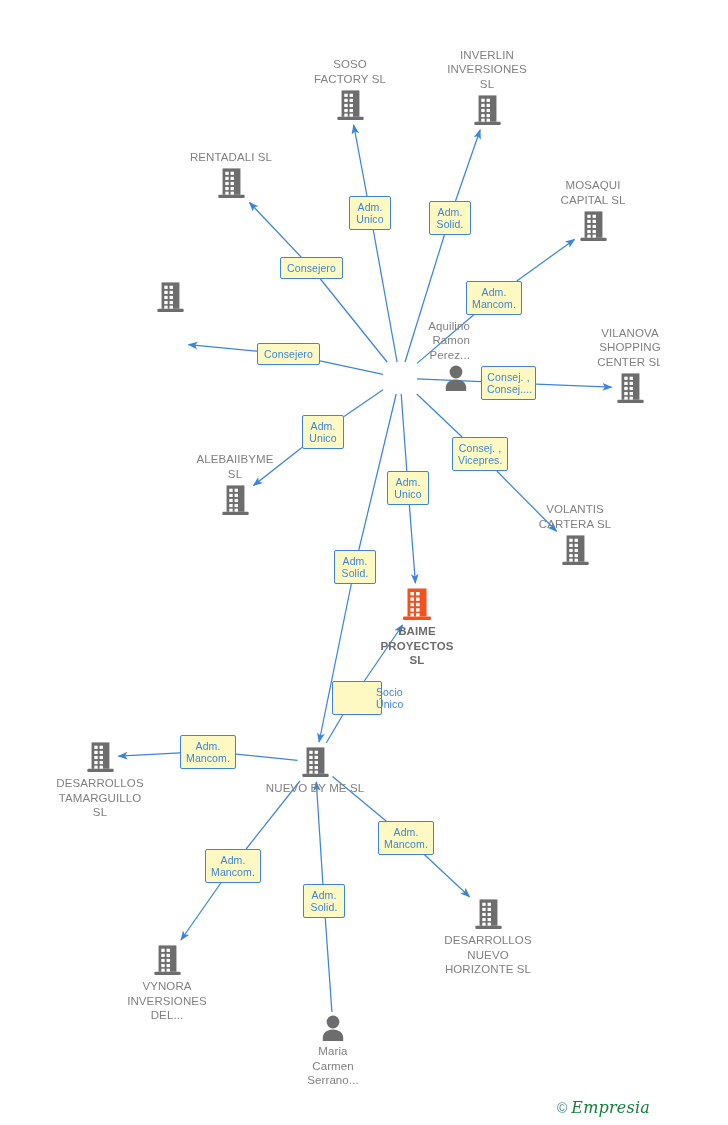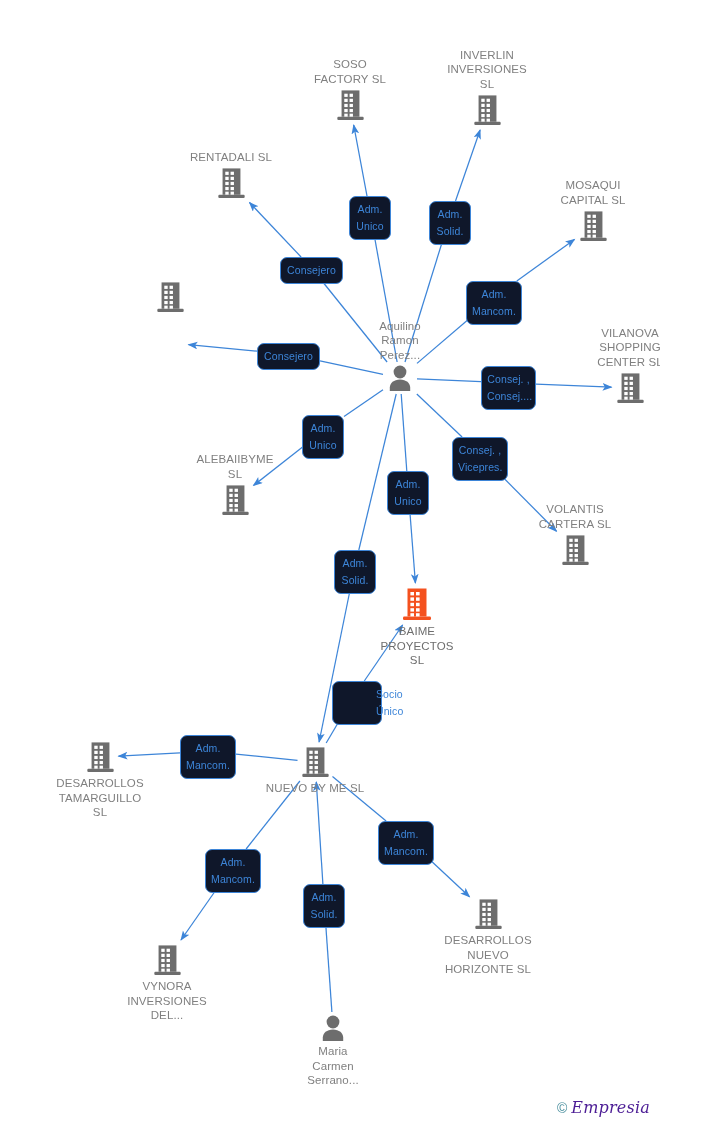--- a/index.html
+++ b/index.html
@@ -47,34 +47,34 @@
     color: #808080;
     letter-spacing: .1px;
     white-space: pre-line;
   }
   
   .node.cap-top .caption { margin-bottom: 3px; }
   .node.cap-bottom .caption { margin-top: 3px; }
 
   .node.focus .caption {
     color: #6d6d6d;
-    font-weight: normal;
+    font-weight: bold;
     font-size: 11.5px;
   }
 
   
   .elabel {
     position: absolute;
     box-sizing: border-box;
-    background: #0f172a;
+    background: #fef9c3;
     border: 1px solid #3d85d8;
-    border-radius: 7px;
+    border-radius: 2px;
     color: #3d85d8;
     font-size: 10.5px;
-    line-height: 17px;
+    line-height: 12px;
     text-align: center;
     padding: 4px 5px 4px;
     white-space: pre-line;
     letter-spacing: .1px;
   }
 
   
   #watermark {
     position: absolute;
     right: 10px;
@@ -82,21 +82,21 @@
     display: flex;
     align-items: center;
     gap: 4px;
     font-size: 15px;
   }
   #watermark .copy {
     color: #4a8f9e;
     font-size: 14px;
   }
   #watermark .brand {
-    color: #4c1d95;
+    color: #15803d;
     font-family: "DejaVu Serif", serif;
     font-style: italic;
     font-size: 16px;
     letter-spacing: .2px;
   }
 </style>
 </head>
 <body>
 
 <div id="graph">
@@ -290,21 +290,21 @@
               <rect x="14" y="10.4" width="3.6" height="3.4"></rect>
               <rect x="8.4" y="15.8" width="3.6" height="3.4"></rect>
               <rect x="14" y="15.8" width="3.6" height="3.4"></rect>
               <rect x="8.4" y="21.2" width="3.6" height="3.4"></rect>
               <rect x="14" y="21.2" width="3.6" height="3.4"></rect>
               <rect x="8.4" y="26.2" width="3.6" height="3.2"></rect>
               <rect x="14" y="26.2" width="3.6" height="3.2"></rect>
             </g>
           </svg></span>
       </div>
-      <div class="node cap-top" style="left: 400px; top: 318.5px;">
+      <div class="node cap-top" style="left: 400px; top: 318.5px; text-align: right;">
         <span class="caption">Aquilino
 Ramon
 Perez...</span>
         <span class="glyph"><svg width="28" height="26" viewBox="0 0 28 26">
             <circle cx="14" cy="7" r="6.4" fill="#6d6d6d"></circle>
             <path fill="#6d6d6d" d="M14 14.4c-6.1 0-10.2 3.6-10.2 8.1V26h20.4v-3.5c0-4.5-4.1-8.1-10.2-8.1z"></path>
           </svg></span>
       </div>
       <div class="node cap-top" style="left: 235px; top: 452px;">
         <span class="caption">ALEBAIIBYME

